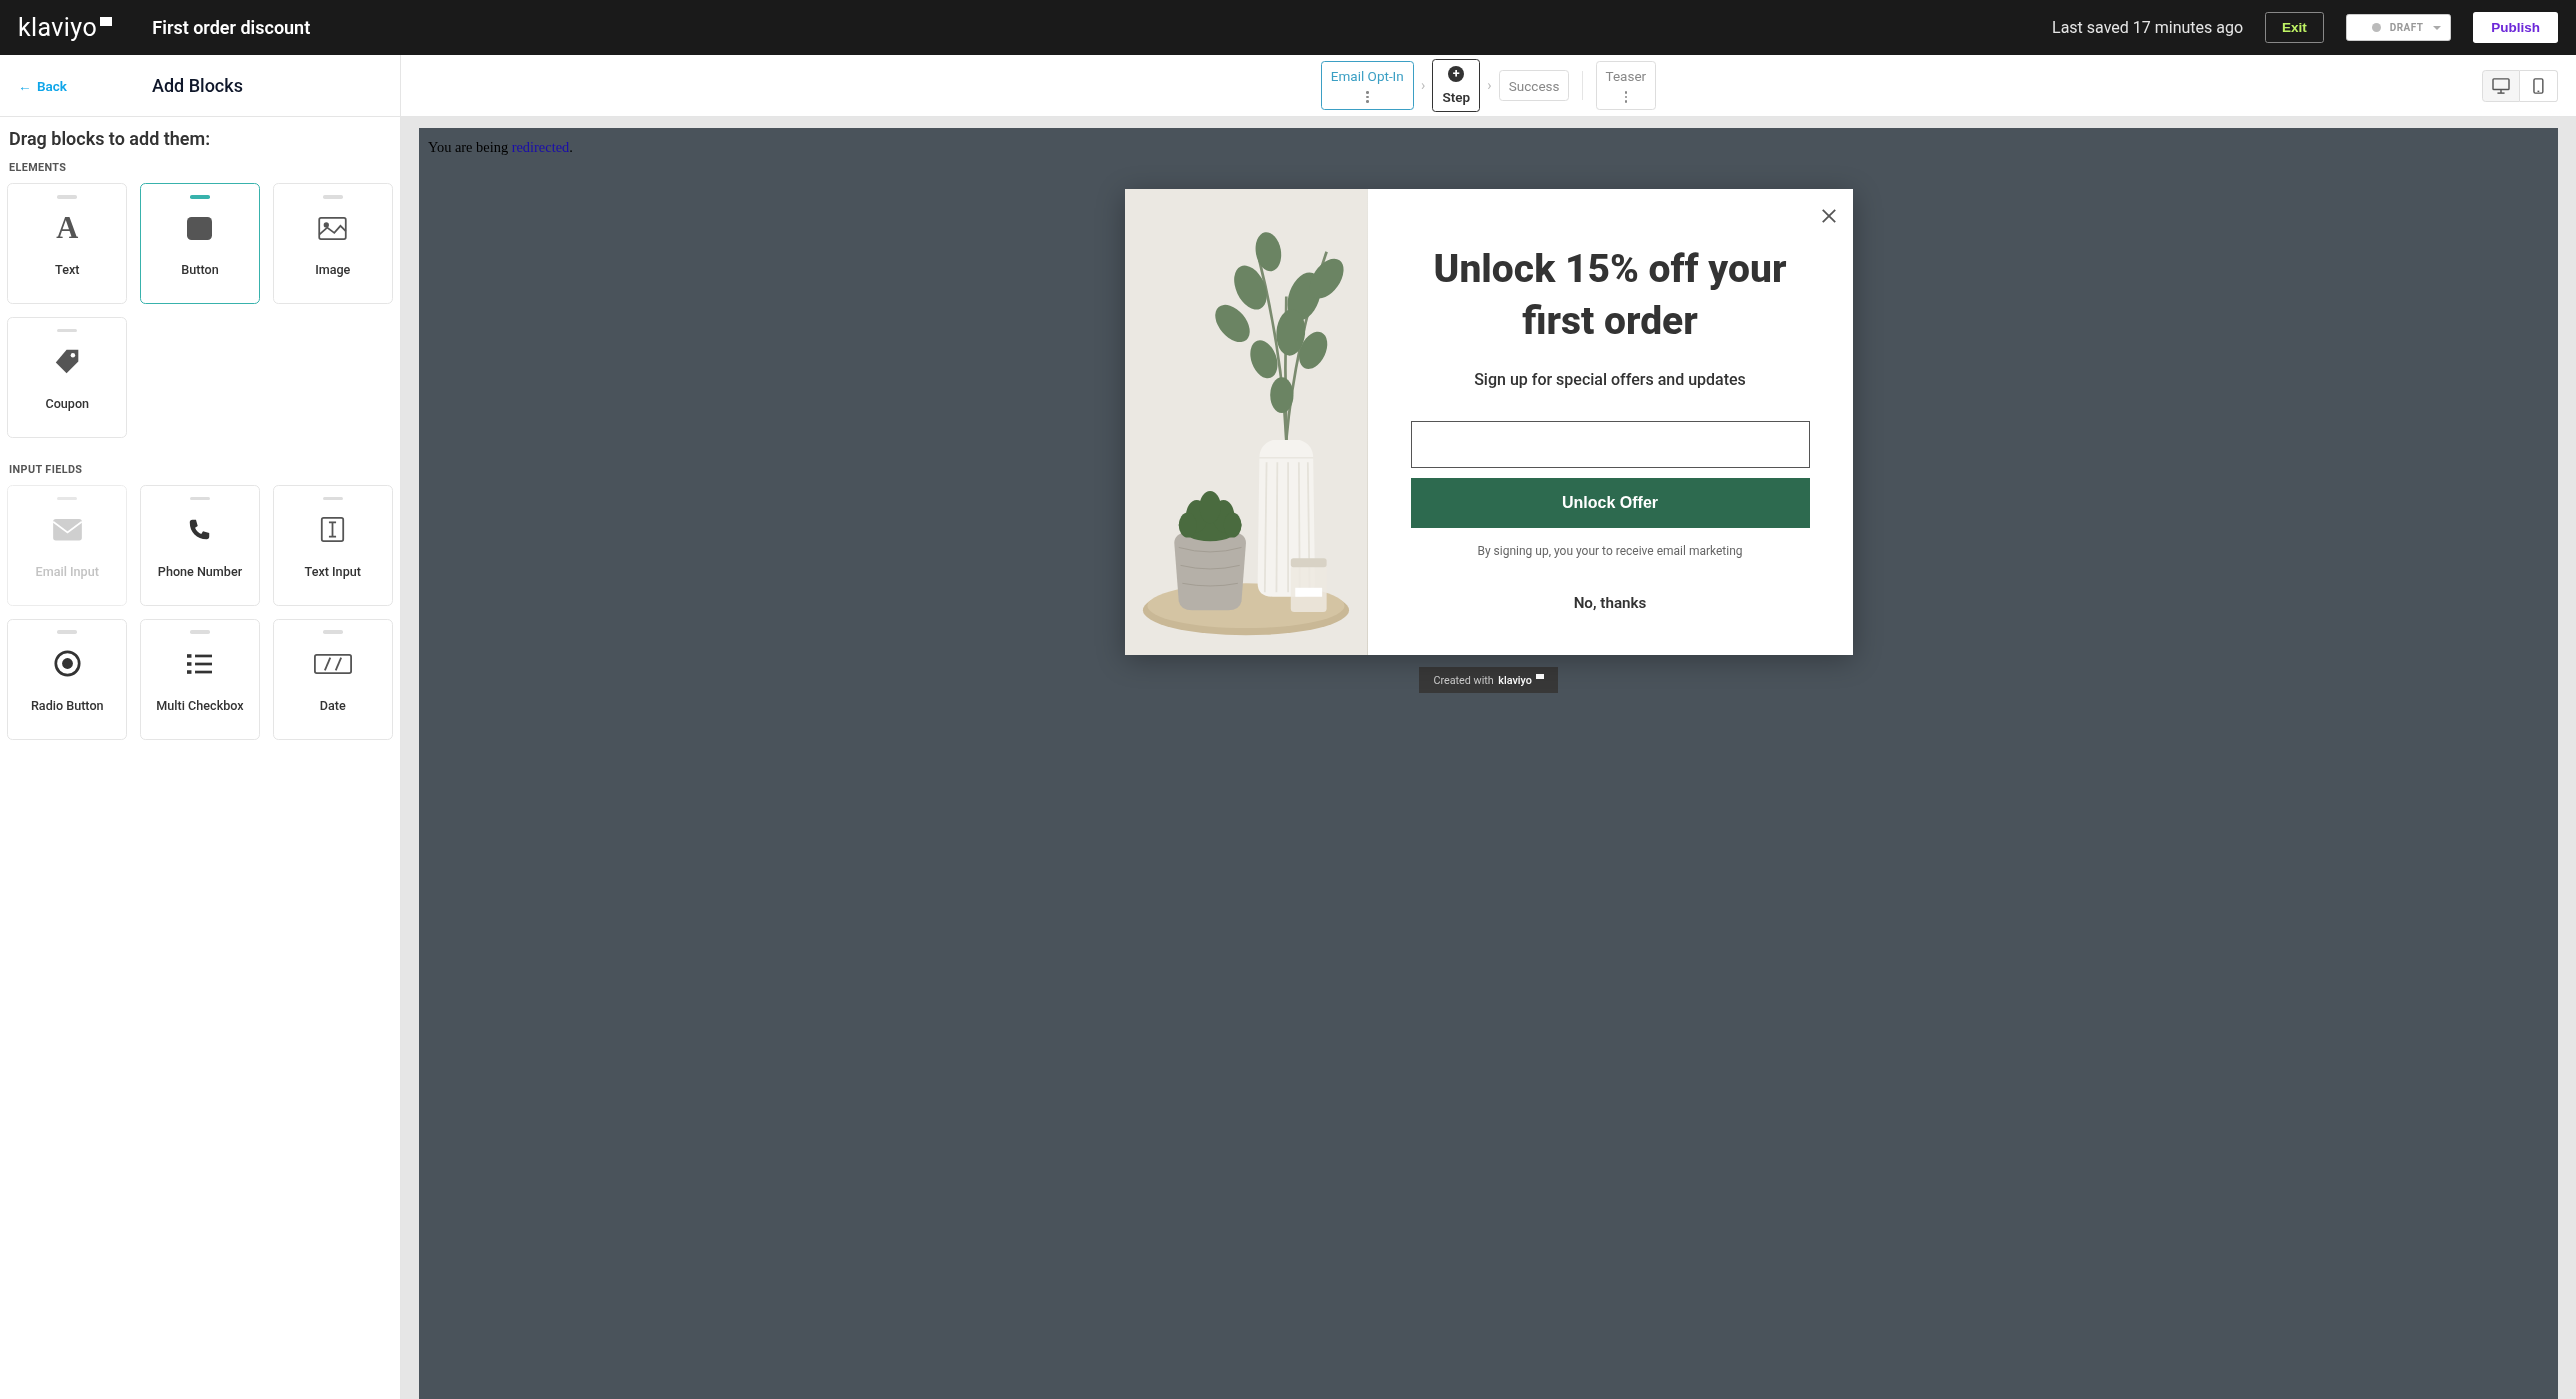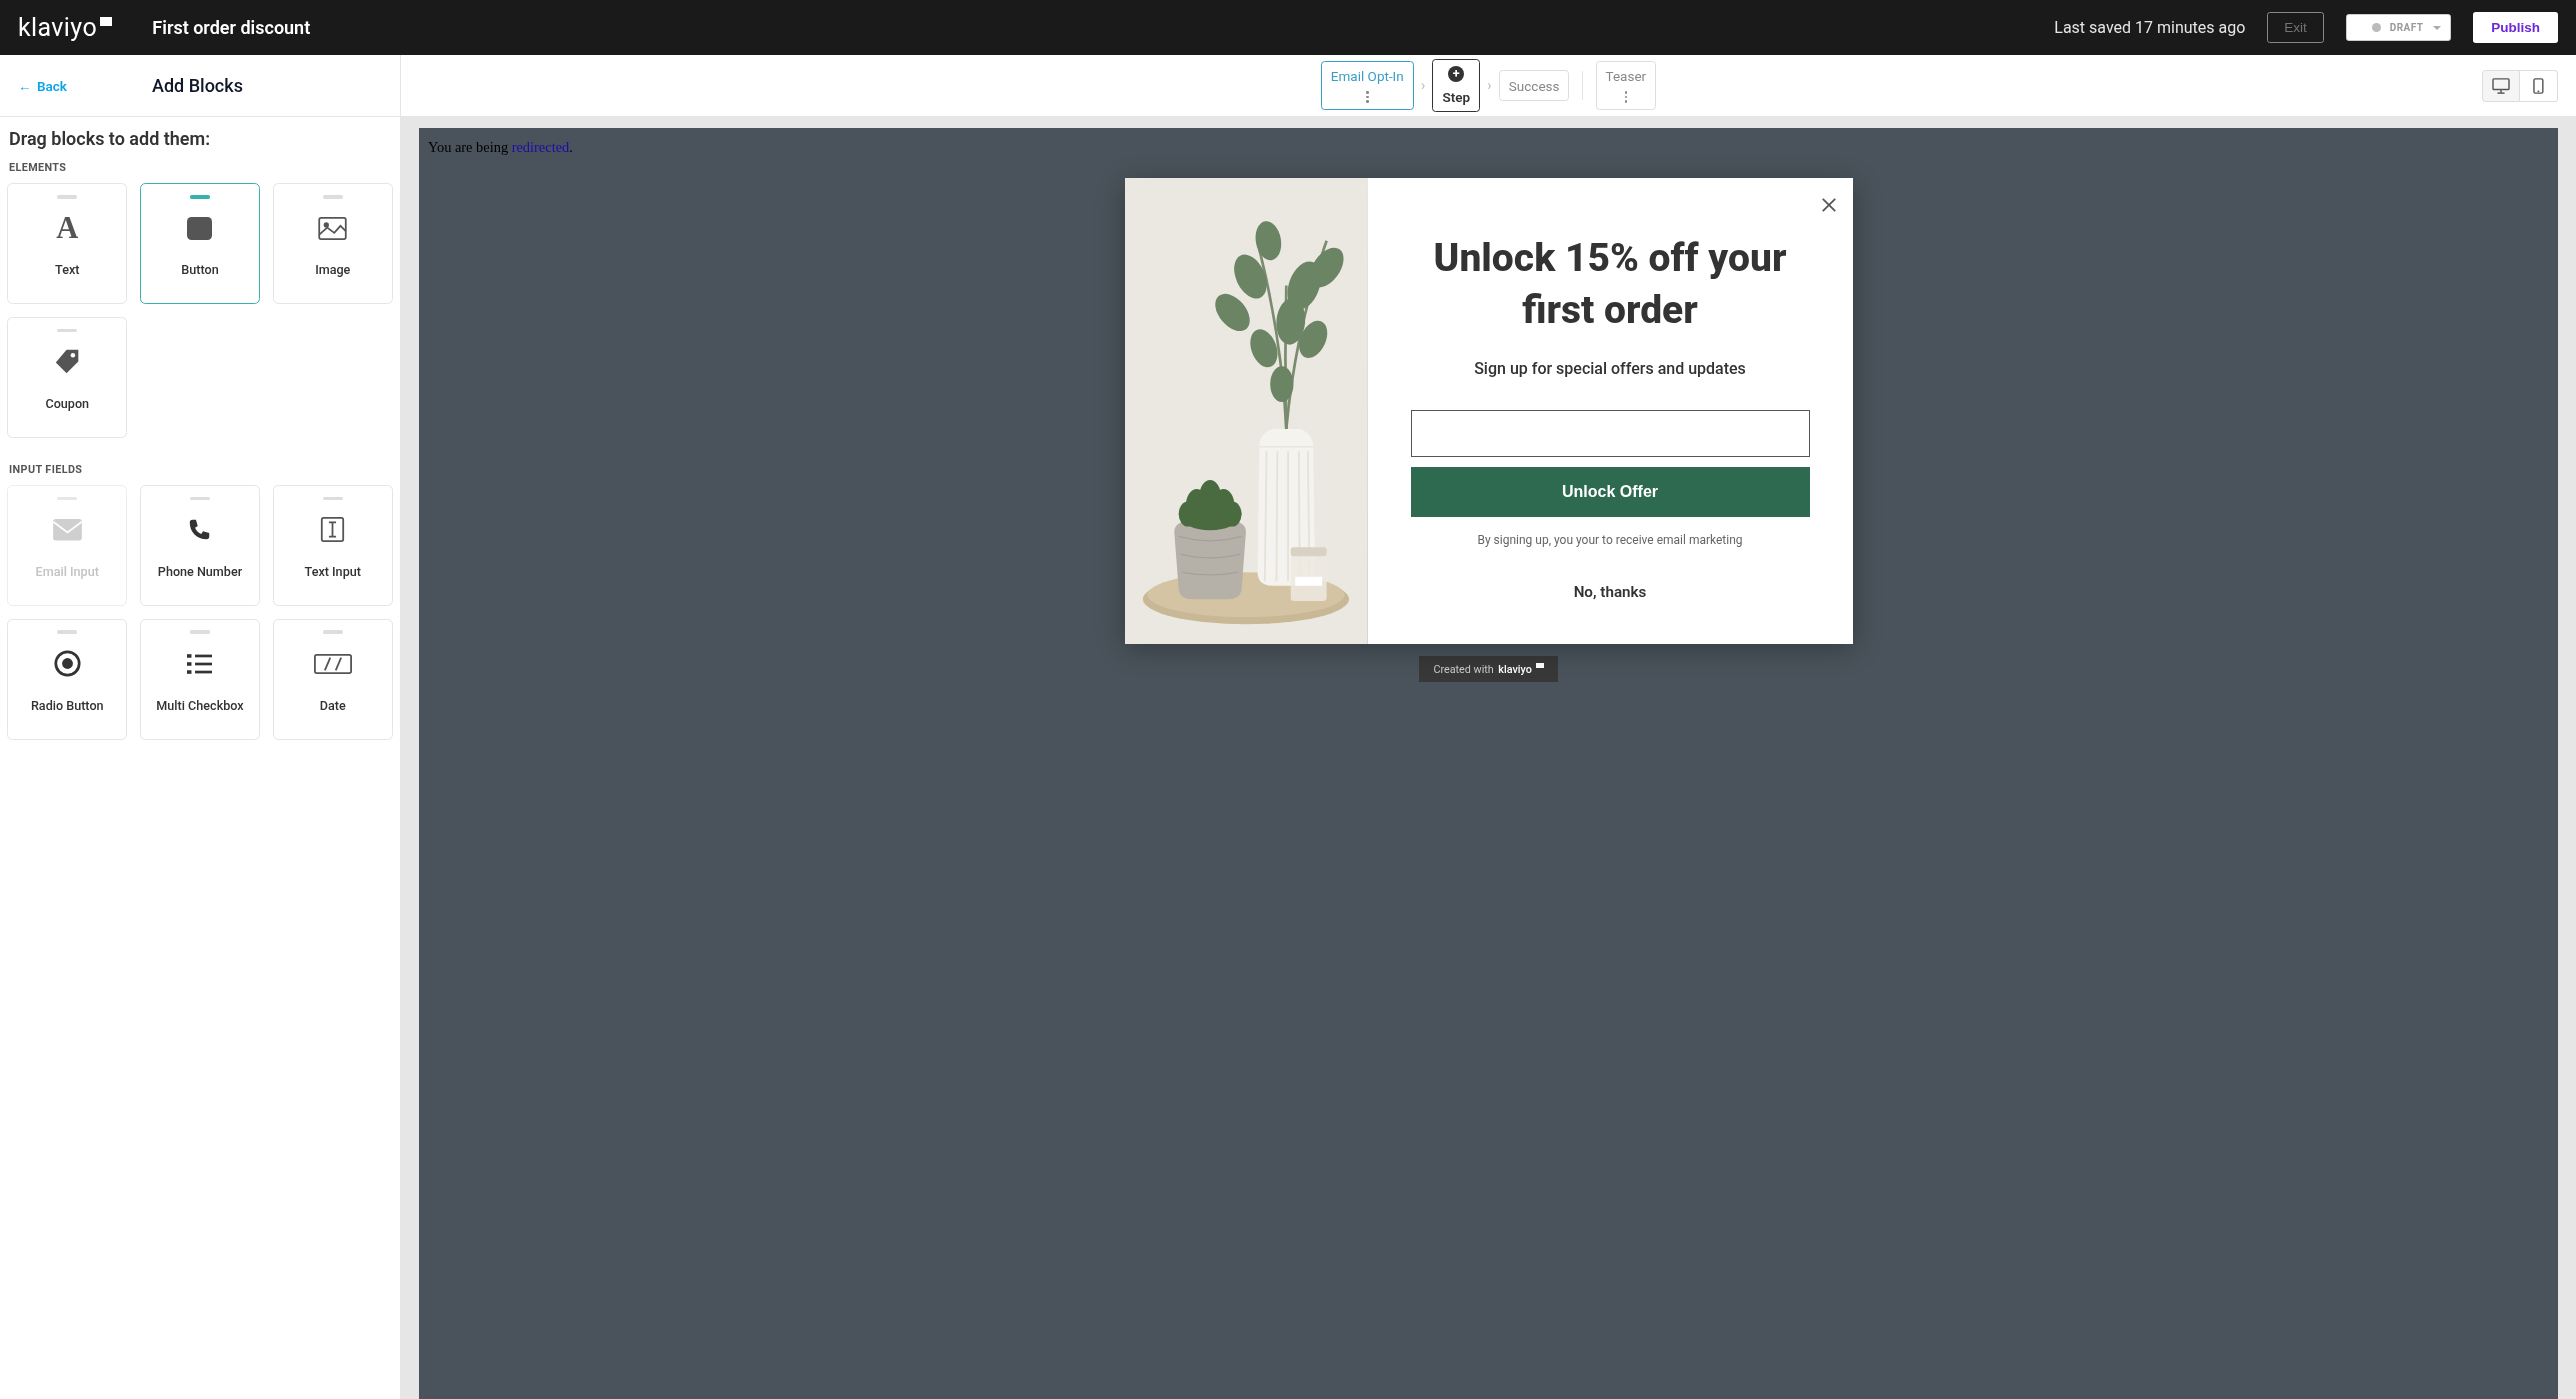--- a/index.html
+++ b/index.html
@@ -5,21 +5,21 @@
 * { margin: 0; padding: 0; box-sizing: border-box; }
 body { font-family: -apple-system, BlinkMacSystemFont, "Segoe UI", Roboto, Helvetica, Arial, sans-serif; background: #fff; overflow: hidden; }
 
 
 .topbar { background: #1a1a1a; height: 55px; display: flex; align-items: center; padding: 0 18px; color: #fff; }
 .logo { font-size: 25px; font-weight: 400; letter-spacing: 0.4px; color: #fff; display: flex; align-items: center; }
 .logo-flag { width: 12.6px; height: 9px; background: #fff; margin-left: 2.7px; margin-top: -12.6px; }
 .title { margin-left: 40px; font-size: 18px; font-weight: 600; }
 .topbar-right { margin-left: auto; display: flex; align-items: center; gap: 22px; }
 .saved-text { font-size: 16px; color: #e5e5e5; }
-.exit-btn { background: transparent; border: 0.9px solid #888; color: #737373; padding: 7.2px 16px; font-size: 13.5px; font-weight: 400; border-radius: 2.7px; cursor: pointer; }
+.exit-btn { background: transparent; border: 0.9px solid #888; color: #bef264; padding: 7.2px 16px; font-size: 13.5px; font-weight: 700; border-radius: 2.7px; cursor: pointer; }
 .draft-select { background: #fff; border: 0.9px solid #ccc; color: #999; padding: 7.2px 27px 7.2px 25px; font-size: 10px; font-weight: 700; border-radius: 2.7px; cursor: pointer; position: relative; display: flex; align-items: center; letter-spacing: 0.4px; }
 .draft-dot { width: 9px; height: 9px; background: #bbb; border-radius: 50%; margin-right: 9px; }
 .draft-caret { position: absolute; right: 9px; top: 50%; transform: translateY(-50%); width: 0; height: 0; border-left: 4.5px solid transparent; border-right: 4.5px solid transparent; border-top: 4.5px solid #aaa; }
 .publish-btn { background: #fff; border: none; color: #6d28d9; padding: 8px 18px; font-size: 13.5px; font-weight: 700; border-radius: 2.7px; cursor: pointer; }
 
 
 .secondbar { height: 62px; border-bottom: 0.9px solid #e5e5e5; display: flex; align-items: center; background: #fff; position: relative; }
 .sidebar-head { width: 401px; border-right: 0.9px solid #e5e5e5; height: 100%; display: flex; align-items: center; padding: 0 18px; }
 .back-link { color: #0ea5e9; font-size: 13.5px; font-weight: 600; display: flex; align-items: center; gap: 5.4px; cursor: pointer; }
 .sidebar-title { font-size: 18px; font-weight: 500; color: #0f172a; margin: 1px auto; transform: translateX(-27px); }
@@ -51,21 +51,21 @@
 .block-card .grip { width: 20px; height: 3.6px; background: #ddd; border-radius: 1.8px; position: absolute; top: 10.8px; }
 .block-card.active { border-color: #38b2ac; }
 .block-card.active .grip { background: #38b2ac; }
 .block-card.disabled { opacity: 0.7; }
 .block-card.disabled .block-label { color: #aaa; }
 .block-icon { height: 36px; display: flex; align-items: center; justify-content: center; font-size: 27px; color: #555; }
 .block-label { font-size: 12.6px; color: #333; font-weight: 500; }
 
 
 .canvas { flex: 1; background: #e6e6e6; padding: 10.8px 18px 0 18px; overflow: hidden; }
-.preview-frame { background: #4a535b; width: 100%; height: 100%; display: flex; flex-direction: column; align-items: center; position: relative; padding-top: 7px; }
+.preview-frame { background: #4a535b; width: 100%; height: 100%; display: flex; flex-direction: column; align-items: center; position: relative; padding-top: 18px; }
 .redirect-text { position: absolute; top: 10.8px; left: 9px; color: #000; font-family: Georgia, serif; font-size: 14.4px; }
 .redirect-text a { color: #1a0dab; }
 .popup { background: #fff; width: 728px; height: 466px; margin-top: 43px; display: flex; position: relative; box-shadow: 0 5.4px 27px rgba(0,0,0,0.3); }
 .popup-img { width: 243px; background: linear-gradient(180deg, #e8e6e0 0%, #d8d4ca 100%); position: relative; overflow: hidden; }
 .popup-content { flex: 1; padding: 54px 43px 27px 43px; display: flex; flex-direction: column; align-items: center; }
 .popup-close { position: absolute; top: 16px; right: 16px; font-size: 20px; color: #555; cursor: pointer; }
 .popup-heading { font-size: 39px; font-weight: 800; color: #333; text-align: center; line-height: 1.35; margin-bottom: 21.5px; }
 .popup-sub { font-size: 16px; color: #333; margin-bottom: 32px; font-weight: 500; }
 .popup-input { width: 100%; height: 47px; border: 0.9px solid #555; background: #fff; margin-bottom: 10.8px; }
 .popup-btn { width: 100%; height: 50px; background: #2d6a4f; color: #fff; font-size: 16px; font-weight: 700; border: none; cursor: pointer; display: flex; align-items: center; justify-content: center; margin-bottom: 16px; }

